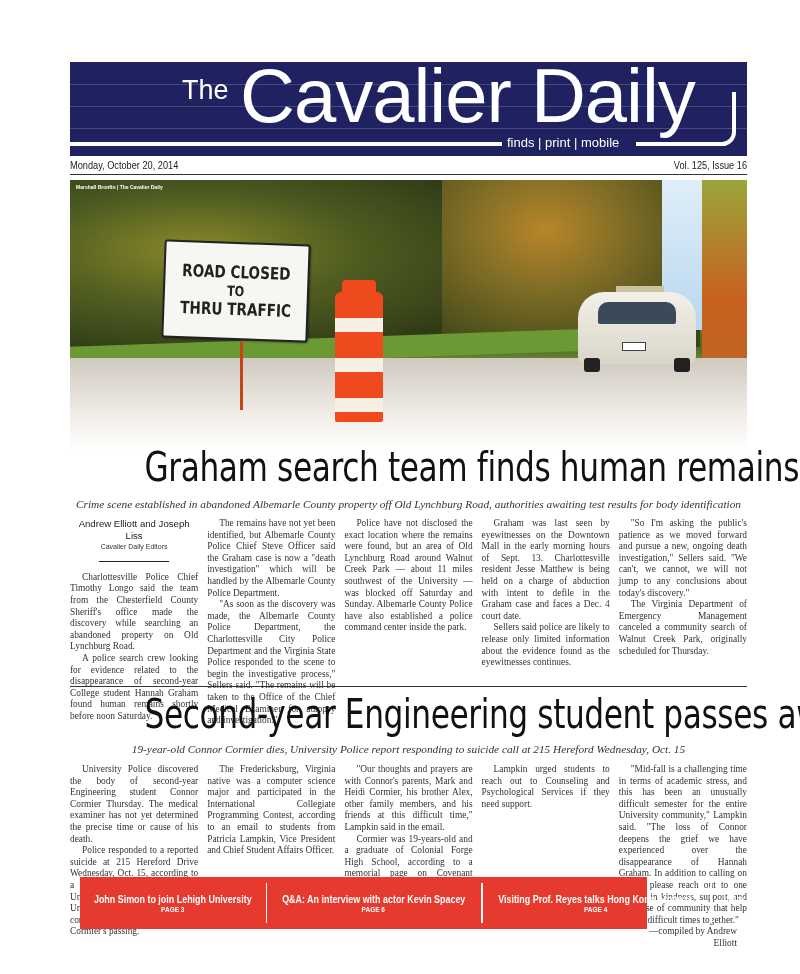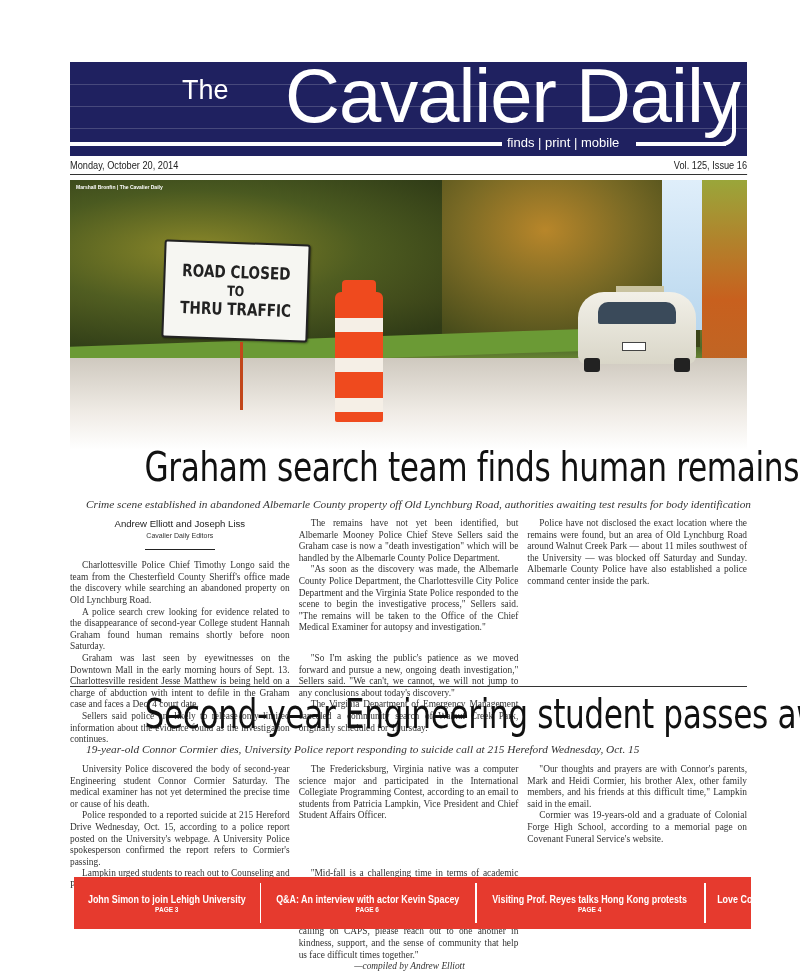--- a/index.html
+++ b/index.html
@@ -3,21 +3,21 @@
 <meta charset="utf-8">
 <style>
   * { box-sizing: border-box; margin: 0; padding: 0; }
   body { width: 800px; height: 974px; background: #fff; position: relative; overflow: hidden; font-family: "Liberation Serif", serif; color: #222; }
   .page { position: absolute; left: 70px; top: 62px; width: 677px; }
 
   
   .masthead { position: relative; height: 94px; background: #1f2160; overflow: hidden; }
   .masthead .rule { position: absolute; left: 0; right: 0; height: 1px; background: rgba(255,255,255,0.18); }
   .mh-the { position: absolute; left: 112px; top: 13px; color: #fff; font-family: "Liberation Sans", sans-serif; font-size: 27px; }
-  .mh-name { position: absolute; left: 170px; top: -4px; color: #fff; font-family: "Liberation Sans", sans-serif; font-size: 76px; letter-spacing: -1px; line-height: 1; white-space: nowrap; margin-left: 45px; }
+  .mh-name { position: absolute; left: 170px; top: -4px; color: #fff; font-family: "Liberation Sans", sans-serif; font-size: 76px; letter-spacing: -1px; line-height: 1; white-space: nowrap; }
   .mh-bar { position: absolute; left: 0; top: 80px; width: 432px; height: 4px; background: #fff; }
   .mh-tag { position: absolute; left: 437px; top: 73px; color: #fff; font-family: "Liberation Sans", sans-serif; font-size: 13px; white-space: nowrap; }
   .mh-bar2 { position: absolute; left: 566px; top: 80px; width: 90px; height: 4px; background: #fff; }
   .mh-hook { position: absolute; left: 652px; top: 30px; width: 14px; height: 54px; border-right: 4px solid #fff; border-bottom: 4px solid #fff; border-bottom-right-radius: 14px; }
 
   .dateline { display: flex; justify-content: space-between; font-family: "Liberation Sans", sans-serif; font-size: 10px; padding: 4px 0 3px; border-bottom: 1px solid #333; transform: scaleX(0.92); transform-origin: left; width: 108.7%; }
 
   
   .photo { position: relative; margin-top: 5px; height: 270px; overflow: hidden;
     background: linear-gradient(180deg, #3c4a22 0%, #6b6a1f 25%, #8b7a2a 45%, #4f6a2a 62%, #7c9a3a 70%, #c9c3b5 78%, #e8e3da 90%, #fff 100%); }
@@ -36,38 +36,38 @@
   .barrel-top { position: absolute; left: 272px; top: 100px; width: 34px; height: 14px; background: #ef4a1e; border-radius: 4px 4px 0 0; }
   .car { position: absolute; left: 508px; top: 112px; width: 118px; height: 72px; background: linear-gradient(#f2f0e8, #d9d6c8); border-radius: 26px 26px 8px 8px; }
   .car .win { position: absolute; left: 20px; top: 10px; width: 78px; height: 22px; background: #3a4a5a; border-radius: 10px 10px 2px 2px; }
   .car .bar { position: absolute; left: 38px; top: -6px; width: 48px; height: 6px; background: #c9c3a0; }
   .car .wheel-l { position: absolute; left: 6px; bottom: -8px; width: 16px; height: 14px; background: #222; border-radius: 3px; }
   .car .wheel-r { position: absolute; right: 6px; bottom: -8px; width: 16px; height: 14px; background: #222; border-radius: 3px; }
   .car .plate { position: absolute; left: 44px; top: 50px; width: 24px; height: 9px; background: #fff; border: 1px solid #444; }
 
   .headline { font-family: "DejaVu Sans", sans-serif; font-size: 40px; line-height: 1; text-align: center; color: #111; transform: scaleX(0.78); white-space: nowrap; letter-spacing: -0.5px; }
   .hl1 { position: absolute; left: 0; top: 385px; width: 677px; }
-  .deck { font-style: italic; font-size: 11.3px; color: #333; white-space: nowrap; margin-left: 16px; }
+  .deck { font-style: italic; font-size: 11.3px; text-align: center; color: #333; white-space: nowrap; }
   .deck1 { position: absolute; left: 0; top: 436px; width: 677px; }
 
-  .cols { position: absolute; display: grid; grid-template-columns: repeat(3, 1fr); column-gap: 9px; font-size: 9.4px; line-height: 11.6px; text-align: justify; color: #333; }
+  .cols { position: absolute; display: grid; grid-template-columns: repeat(5, 1fr); column-gap: 9px; font-size: 9.4px; line-height: 11.6px; text-align: justify; color: #333; }
   .cols1 { left: 0; top: 456px; width: 677px; }
   .cols2 { left: 0; top: 702px; width: 677px; }
   .cols p { text-indent: 12px; hyphens: auto; }
   .byline { text-align: center; margin-bottom: 6px; }
   .byline .name { font-family: "Liberation Sans", sans-serif; font-size: 9.6px; color: #222; }
   .byline .title { font-family: "Liberation Sans", sans-serif; font-size: 7px; color: #333; }
   .byline .rule { width: 70px; height: 1px; background: #222; margin: 8px auto 10px; }
-  .signoff { text-align: center; font-style: italic; padding-right: 10px; }
+  .signoff { text-align: right; padding-right: 10px; }
 
   .divider { position: absolute; left: 0; top: 624px; width: 677px; height: 1px; background: #333; }
   .hl2 { position: absolute; left: 0; top: 632px; width: 677px; }
   .deck2 { position: absolute; left: 0; top: 681px; width: 677px; }
 
-  .teasers { position: absolute; left: 4px; top: 815px; width: 677px; height: 52px; background: #e63a2e; display: flex; align-items: center; }
+  .teasers { position: absolute; left: 10px; top: 815px; width: 567px; height: 52px; background: #e63a2e; display: flex; align-items: center; }
   .teaser { flex: 1; text-align: center; color: #fff; font-family: "Liberation Sans", sans-serif; position: relative; height: 40px; display: flex; flex-direction: column; justify-content: center; }
   .teaser + .teaser::before { content: ""; position: absolute; left: 0; top: 0; width: 1.5px; height: 40px; background: #fff; }
   .teaser .t { font-size: 10.5px; font-weight: bold; line-height: 12px; transform: scaleX(0.85); white-space: nowrap; }
   .teaser .p { font-size: 6.5px; font-weight: bold; margin-top: 1px; }
 </style>
 </head>
 <body>
 
 <div class="page">
 
@@ -122,46 +122,46 @@
     <div>
       <div class="byline">
         <div class="name">Andrew Elliott and Joseph Liss</div>
         <div class="title">Cavalier Daily Editors</div>
         <div class="rule"></div>
       </div>
       <p>Charlottesville Police Chief Timothy Longo said the team from the Chesterfield County Sheriff's office made the discovery while searching an abandoned property on Old Lynchburg Road.</p>
       <p>A police search crew looking for evidence related to the disappearance of second-year College student Hannah Graham found human remains shortly before noon Saturday.</p>
     </div>
     <div>
-      <p>The remains have not yet been identified, but Albemarle Mooney Police Chief Steve Sellers said the Graham case is now a "death investigation" which will be handled by the Albemarle County Police Department.</p>
+      <p>The remains have not yet been identified, but Albemarle County Police Chief Steve Officer said the Graham case is now a "death investigation" which will be handled by the Albemarle County Police Department.</p>
       <p>"As soon as the discovery was made, the Albemarle County Police Department, the Charlottesville City Police Department and the Virginia State Police responded to the scene to begin the investigative process," Sellers said. "The remains will be taken to the Office of the Chief Medical Examiner for autopsy and investigation."</p>
     </div>
     <div>
       <p>Police have not disclosed the exact location where the remains were found, but an area of Old Lynchburg Road around Walnut Creek Park — about 11 miles southwest of the University — was blocked off Saturday and Sunday. Albemarle County Police have also established a police command center inside the park.</p>
     </div>
     <div>
       <p>Graham was last seen by eyewitnesses on the Downtown Mall in the early morning hours of Sept. 13. Charlottesville resident Jesse Matthew is being held on a charge of abduction with intent to defile in the Graham case and faces a Dec. 4 court date.</p>
-      <p>Sellers said police are likely to release only limited information about the evidence found as the investigation continues.</p>
+      <p>Sellers said police are likely to release only limited information about the evidence found as the eyewitnesses continues.</p>
     </div>
     <div>
       <p>"So I'm asking the public's patience as we moved forward and pursue a new, ongoing death investigation," Sellers said. "We can't, we cannot, we will not jump to any conclusions about today's discovery."</p>
       <p>The Virginia Department of Emergency Management canceled a community search of Walnut Creek Park, originally scheduled for Thursday.</p>
     </div>
   </div>
 
   <div class="divider"></div>
 
   <div class="hl2">
     <div class="headline">Second-year Engineering student passes away</div>
   </div>
   <div class="deck deck2">19-year-old Connor Cormier dies, University Police report responding to suicide call at 215 Hereford Wednesday, Oct. 15</div>
 
   <div class="cols cols2">
     <div>
-      <p>University Police discovered the body of second-year Engineering student Connor Cormier Saturday. The medical examiner has not yet determined the precise time or cause of his death.</p>
+      <p>University Police discovered the body of second-year Engineering student Connor Cormier Thursday. The medical examiner has not yet determined the precise time or cause of his death.</p>
       <p>Police responded to a reported suicide at 215 Hereford Drive Wednesday, Oct. 15, according to a police report posted on the University's webpage. A University Police spokesperson confirmed the report refers to Cormier's passing.</p>
     </div>
     <div>
       <p>The Fredericksburg, Virginia native was a computer science major and participated in the International Collegiate Programming Contest, according to an email to students from Patricia Lampkin, Vice President and Chief Student Affairs Officer.</p>
     </div>
     <div>
       <p>"Our thoughts and prayers are with Connor's parents, Mark and Heidi Cormier, his brother Alex, other family members, and his friends at this difficult time," Lampkin said in the email.</p>
       <p>Cormier was 19-years-old and a graduate of Colonial Forge High School, according to a memorial page on Covenant Funeral Service's website.</p>
     </div>
     <div>

